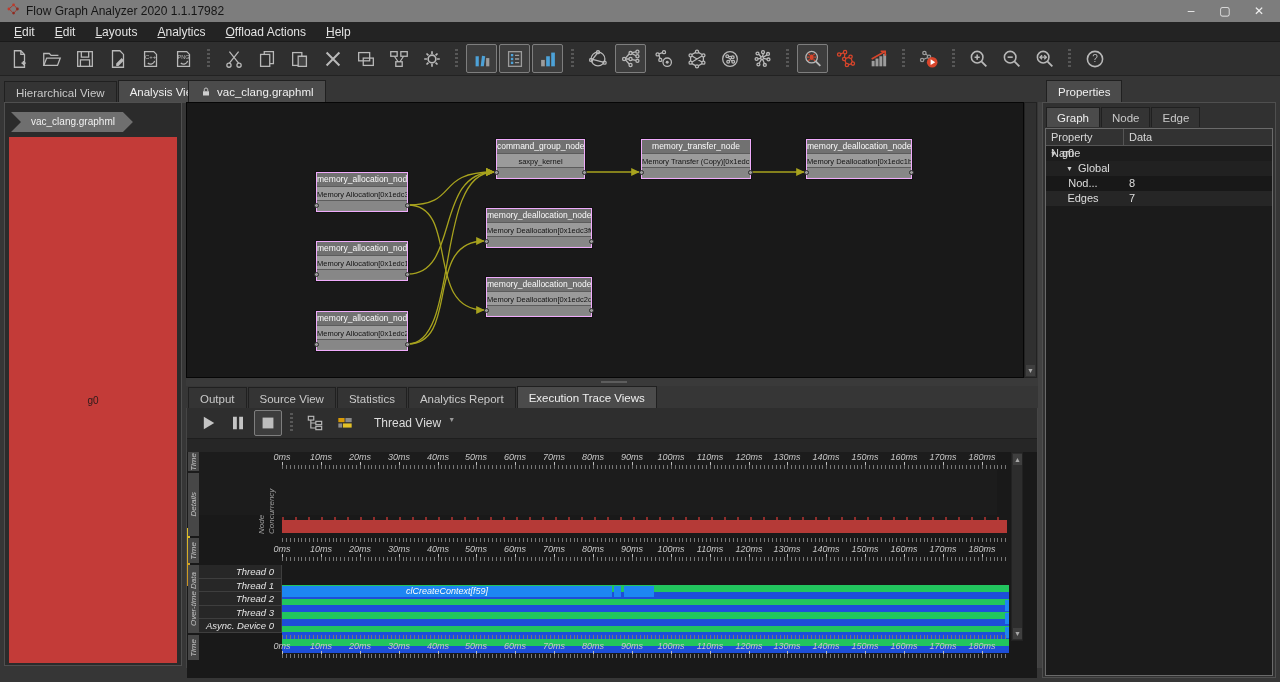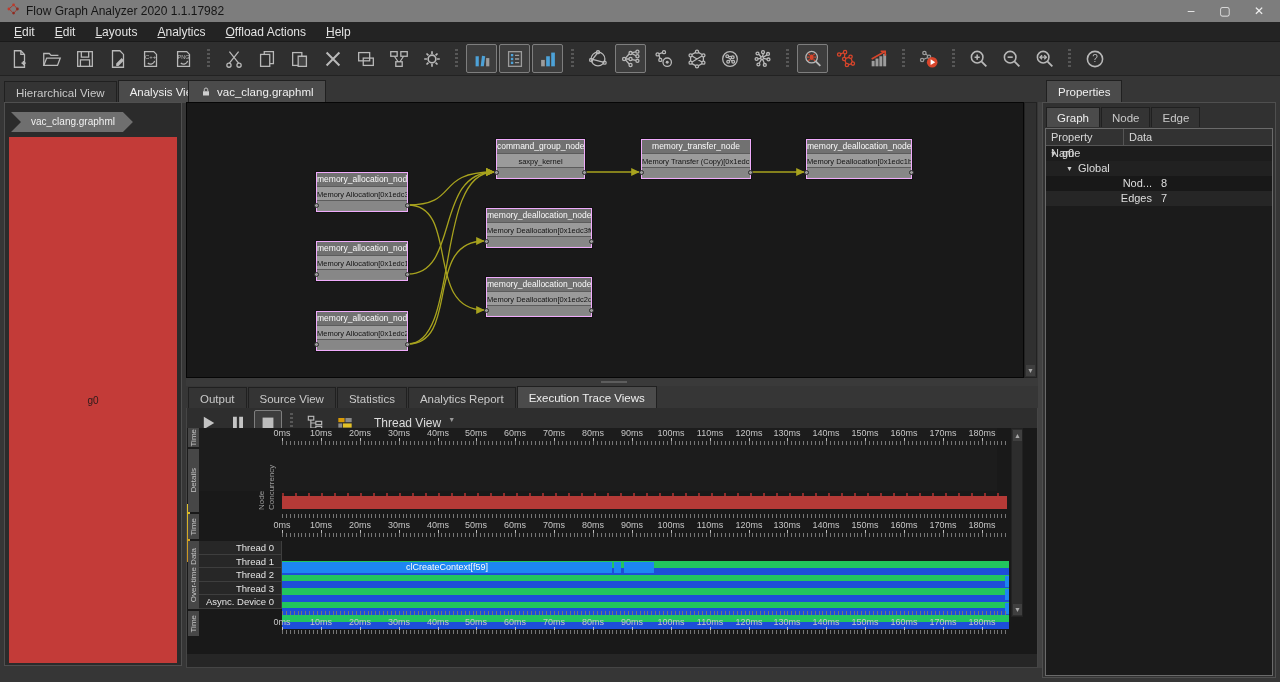--- a/index.html
+++ b/index.html
@@ -82,21 +82,21 @@
   #bottom-tabs { left:188px; top:386px; }
   #bottom-panel { left:186px; top:408px; width:852px; height:260px; background:#262626;
     border:1px solid #454545; border-top:none; }
   #trace-toolbar { position:absolute; left:0; top:0; width:850px; height:31px; background:#2e2e2e;
     display:flex; align-items:center; padding-left:6px; border-bottom:1px solid #1e1e1e; }
   #trace-toolbar .tb-btn { width:28px; height:26px; }
   #thread-view-dd { display:flex; margin-left:14px; font-size:12px; color:#dcdcdc; }
   #thread-view-dd .dd-caret { font-size:7px; color:#9a9a9a; margin-left:7px; }
 
   
-  #trace { position:absolute; left:0; top:20px; width:850px; height:226px; background:#191919; }
+  #trace { position:absolute; left:0; top:44px; width:850px; height:226px; background:#191919;font-style:italic; }
   .side-strip { position:absolute; left:1px; width:11px; background:#474747;
     display:flex; align-items:center; justify-content:center; overflow:hidden; }
   .side-strip span { writing-mode:vertical-rl; transform:rotate(180deg); font-size:8px;
     color:#c3c3c3; white-space:nowrap; }
   .ruler { position:absolute; left:95px; width:730px; }
   .ruler-label { position:absolute; transform:translateX(-50%); font-size:9px; color:#c6c6c6; top:0; }
   .ruler-minor { position:absolute; left:0; width:727px; height:4px;
     background:repeating-linear-gradient(90deg,#767676 0 1px,transparent 1px 3.888px); }
   .ruler-major { position:absolute; width:1px; background:#bdbdbd; }
   .thread-label { position:absolute; left:12px; width:83px; height:13.5px; background:#272727;
@@ -121,21 +121,21 @@
   #prop-subtabs { position:absolute; left:3px; top:4px; }
   #prop-subtabs .tab { height:20px; font-size:11.5px; padding:0 10px; }
   #prop-table { position:absolute; left:2px; top:25px; width:228px; height:548px;
     border:1px solid #6a6a6a; background:#1b1b1b; }
   .prop-header { display:flex; height:17px; background:#323232; border-bottom:1px solid #555; }
   .prop-header > div { font-size:11px; color:#d8d8d8; line-height:16px; padding-left:5px; }
   .prop-col1 { width:78px; border-right:1px solid #555; }
   .prop-row { display:flex; height:15px; }
   .prop-row .prop-name { width:78px; font-size:11px; color:#dedede; line-height:15px;
     display:flex; align-items:center; overflow:hidden; white-space:nowrap; }
-  .prop-row .prop-name.leaf { justify-content:flex-end; padding-right:4px;margin-left:32px; }
+  .prop-row .prop-name.leaf { justify-content:center; padding-right:4px; }
   .prop-row .prop-value { flex:1; font-size:11px; color:#dedede; line-height:15px; padding-left:5px; }
   .prop-caret { font-size:7px; color:#cfcfcf; margin-right:5px; }
 </style>
 </head>
 <body>
 
 <div id="titlebar" class="abs">
   <span id="app-logo"><svg viewBox="0 0 24 24" width="14" height="14" stroke-width="1.4" font-family="Liberation Sans, sans-serif">
         <circle cx="5" cy="12" r="2.4" fill="#c0392b"></circle>
         <circle cx="13" cy="5" r="2.4" fill="#c0392b"></circle>

